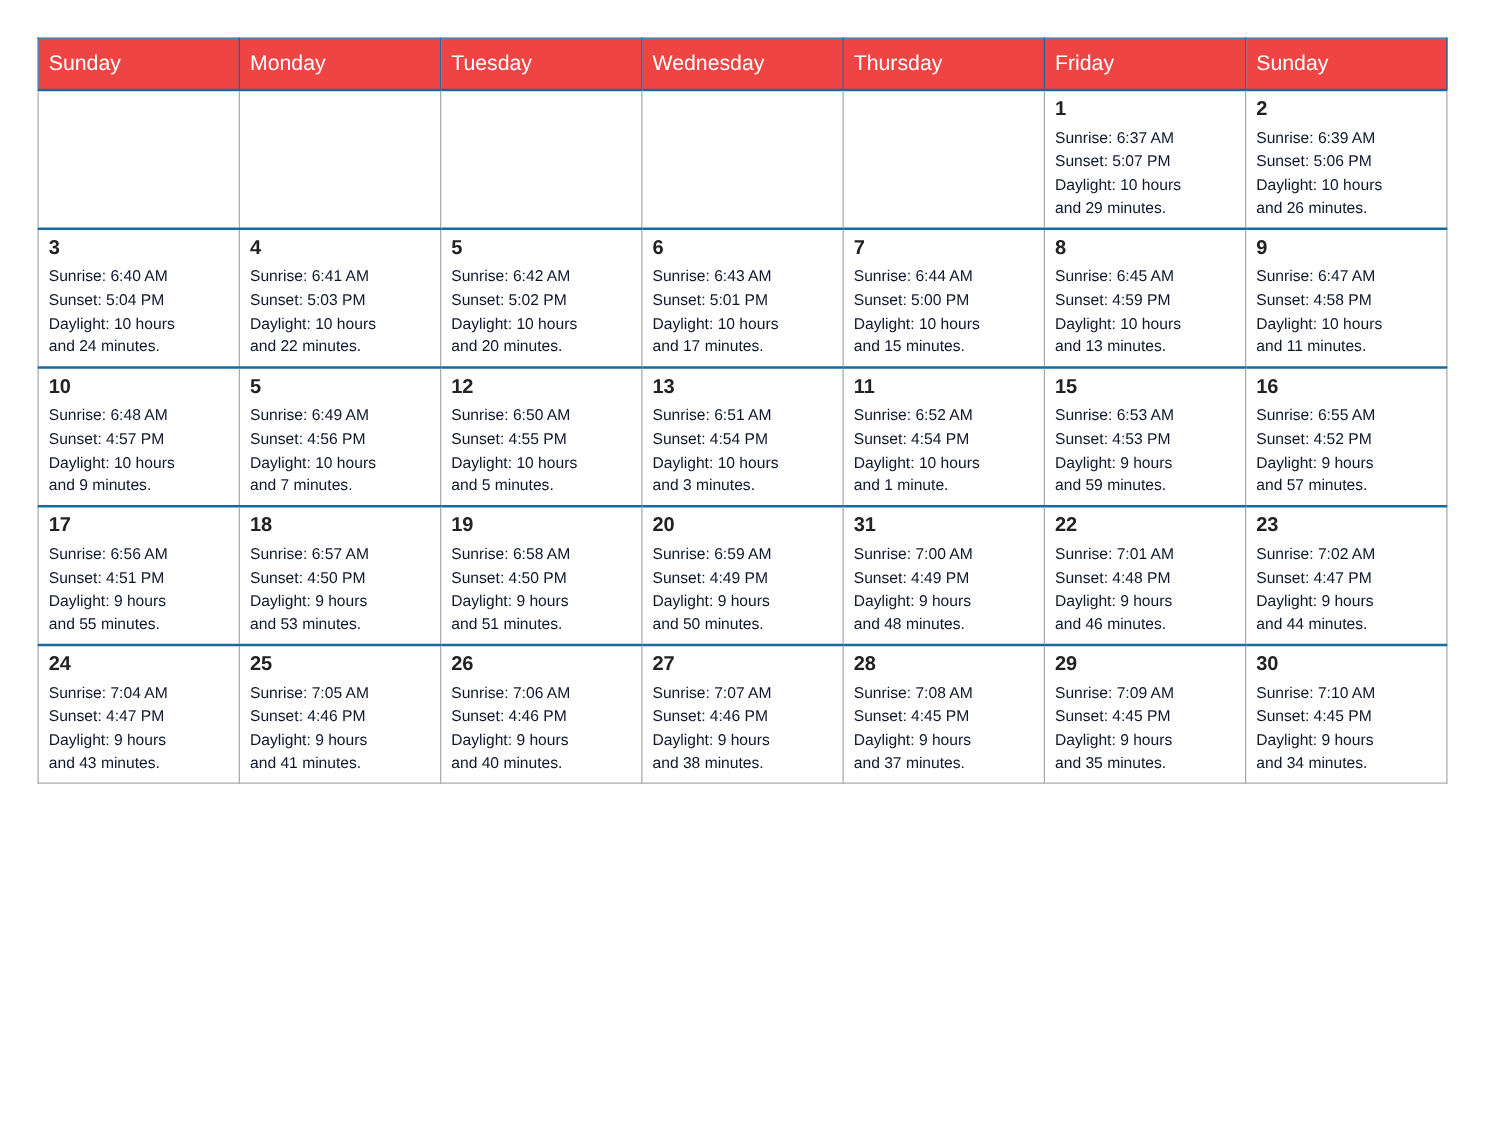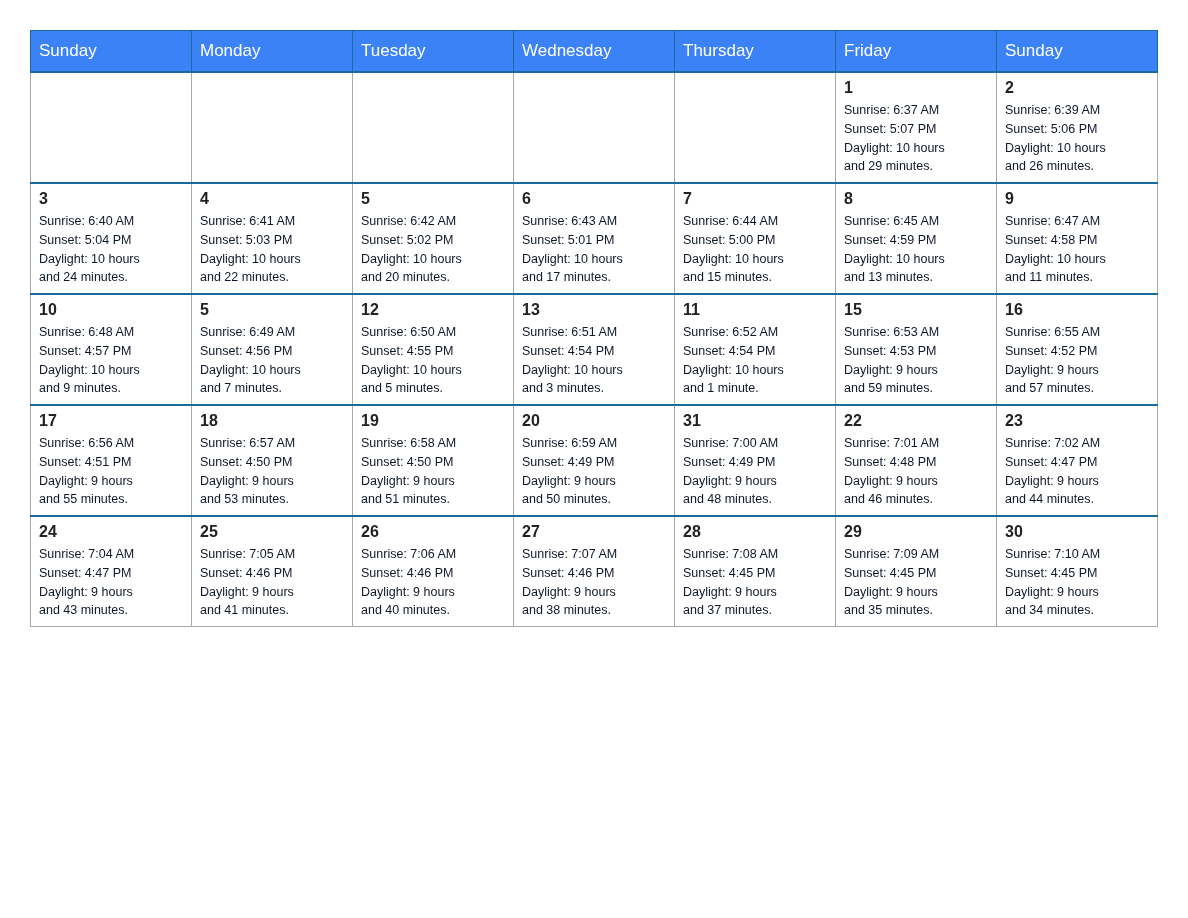--- a/index.html
+++ b/index.html
@@ -34,21 +34,21 @@
       font-size: 22px;
       color: #444;
       margin-top: 4px;
     }
     .calendar {
       width: 100%;
       border-collapse: collapse;
       margin-top: 10px;
     }
     .calendar th {
-      background-color: #3b82f6;
+      background-color: #ef4444;
       color: #fff;
       padding: 10px 8px;
       font-size: 17px;
       font-weight: normal;
       text-align: left;
       border: 1px solid #1a6aa0;
     }
     .calendar td {
       border: 1px solid #aaa;
       vertical-align: top;

